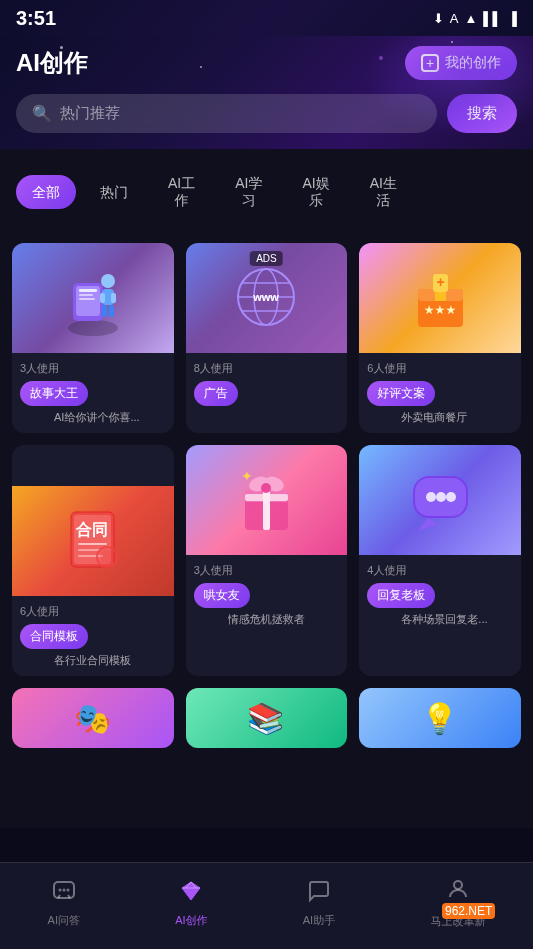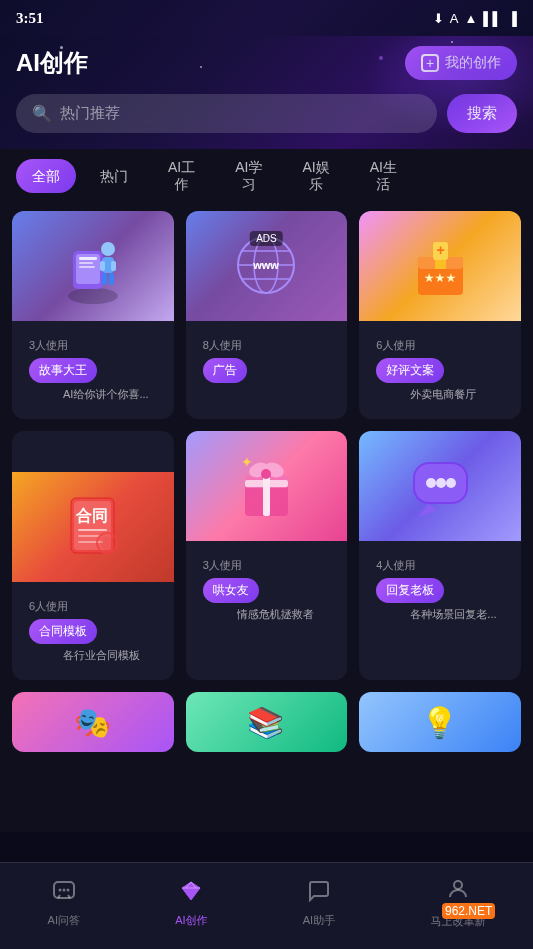--- a/index.html
+++ b/index.html
@@ -16,24 +16,23 @@
     
     .status-bar {
       background: linear-gradient(135deg, #0d0d2b 0%, #1a1040 50%, #0d0d2b 100%);
       padding: 8px 16px;
       display: flex;
       align-items: center;
       justify-content: space-between;
       height: 36px;
     }
     .status-time {
-      font-size: 15px;
+      font-size: 20px;
       font-weight: 600;
       color: #fff;
-      font-family: Liberation Serif, serif;
     }
     .status-icons {
       display: flex;
       align-items: center;
       gap: 6px;
     }
     .status-icon {
       color: #fff;
       font-size: 13px;
     }
@@ -121,21 +120,21 @@
       padding: 10px 20px;
       color: #fff;
       font-size: 15px;
       cursor: pointer;
       white-space: nowrap;
     }
 
     
     .category-tabs {
       background: #0f0f1e;
-      padding: 2px 16px;
+      padding: 18px 16px;
       display: flex;
       gap: 8px;
       align-items: center;
       overflow-x: auto;
     }
     .category-tabs::-webkit-scrollbar { display: none; }
     .tab-item {
       border-radius: 20px;
       padding: 8px 16px;
       font-size: 14px;
@@ -207,33 +206,33 @@
       display: flex;
       align-items: center;
       justify-content: center;
       font-size: 40px;
       position: relative;
     }
 
     
     .ads-badge {
       position: absolute;
-      top: 20px;
+      top: 8px;
       left: 50%;
       transform: translateX(-50%);
       background: rgba(0,0,0,0.5);
       color: #fff;
       font-size: 10px;
       padding: 2px 6px;
       border-radius: 4px;
       z-index: 2;
     }
 
     .card-body {
-      padding: 17px;
+      padding: 8px;
     }
 
     .usage-count {
       color: rgba(255,255,255,0.5);
       font-size: 11px;
       margin-bottom: 5px;
     }
 
     .card-tag-btn {
       background: linear-gradient(135deg, #a855f7, #7c3aed);

